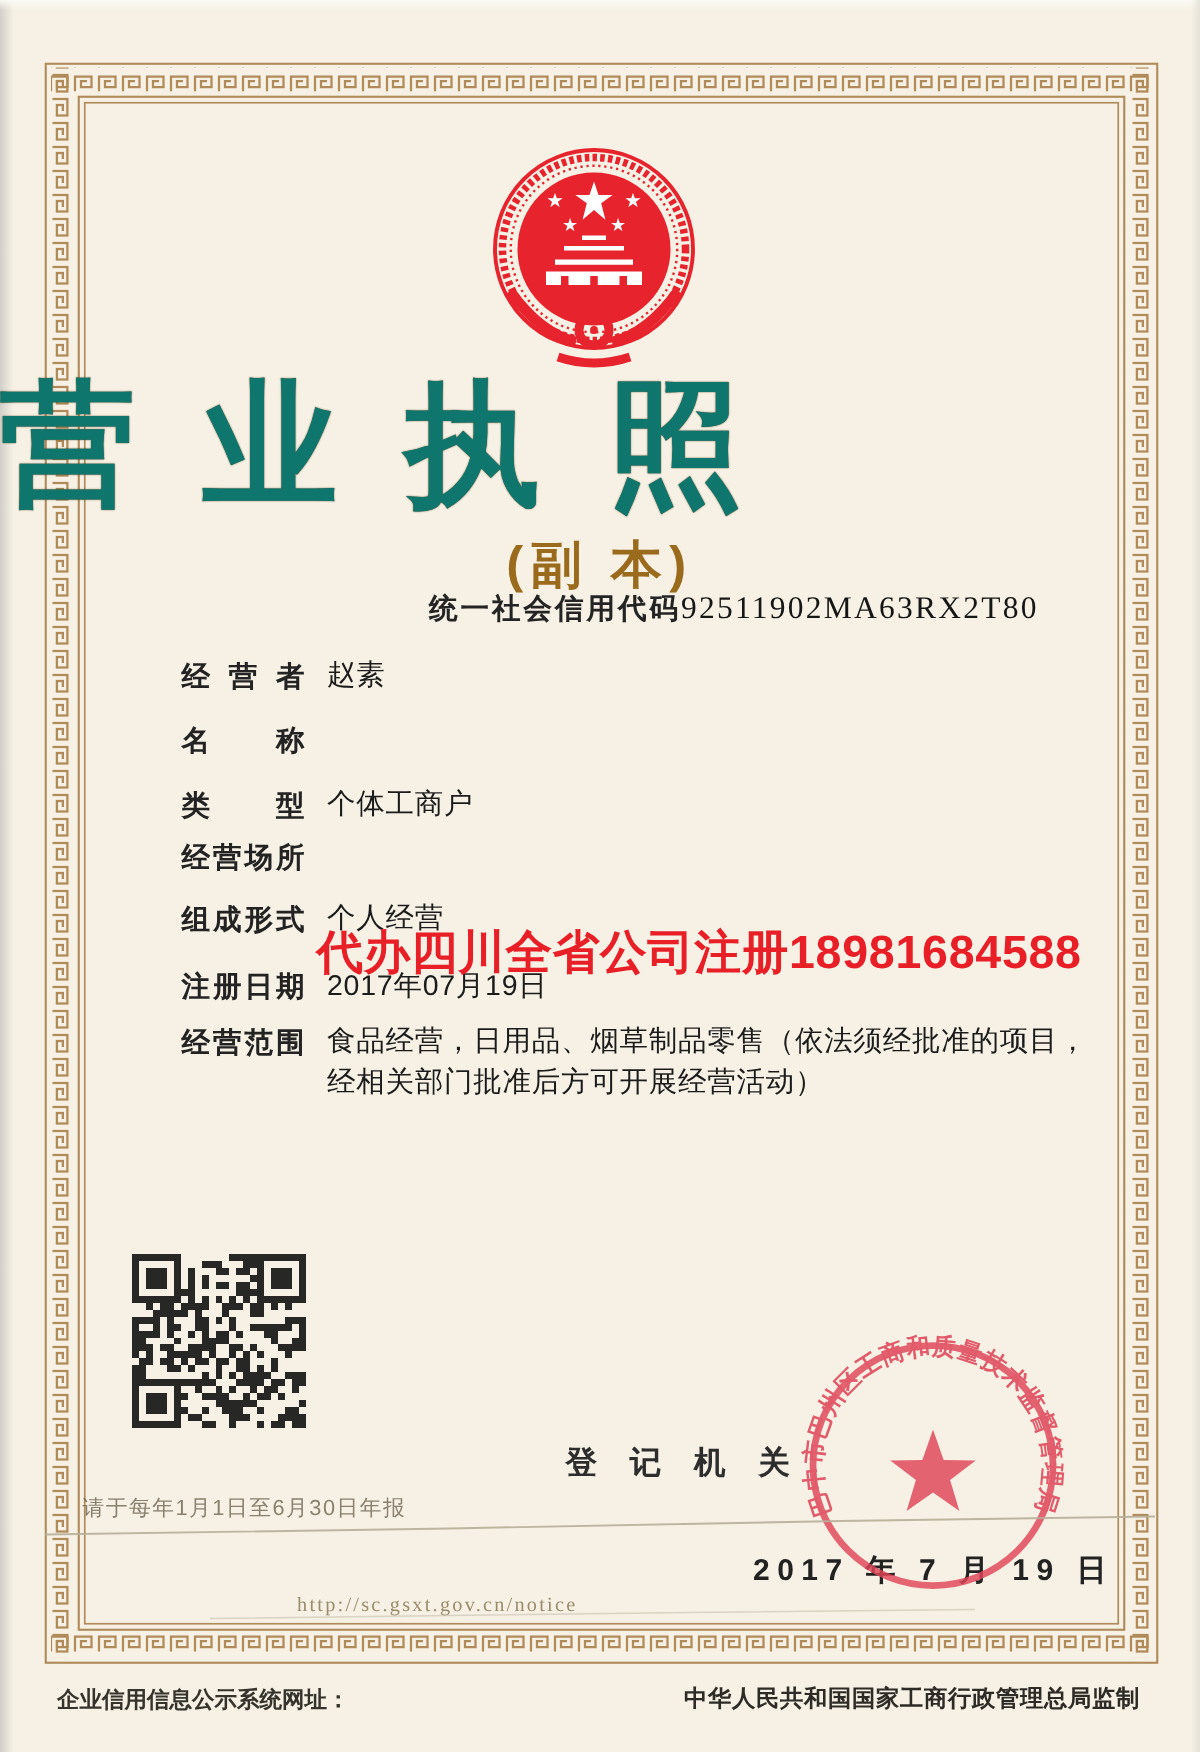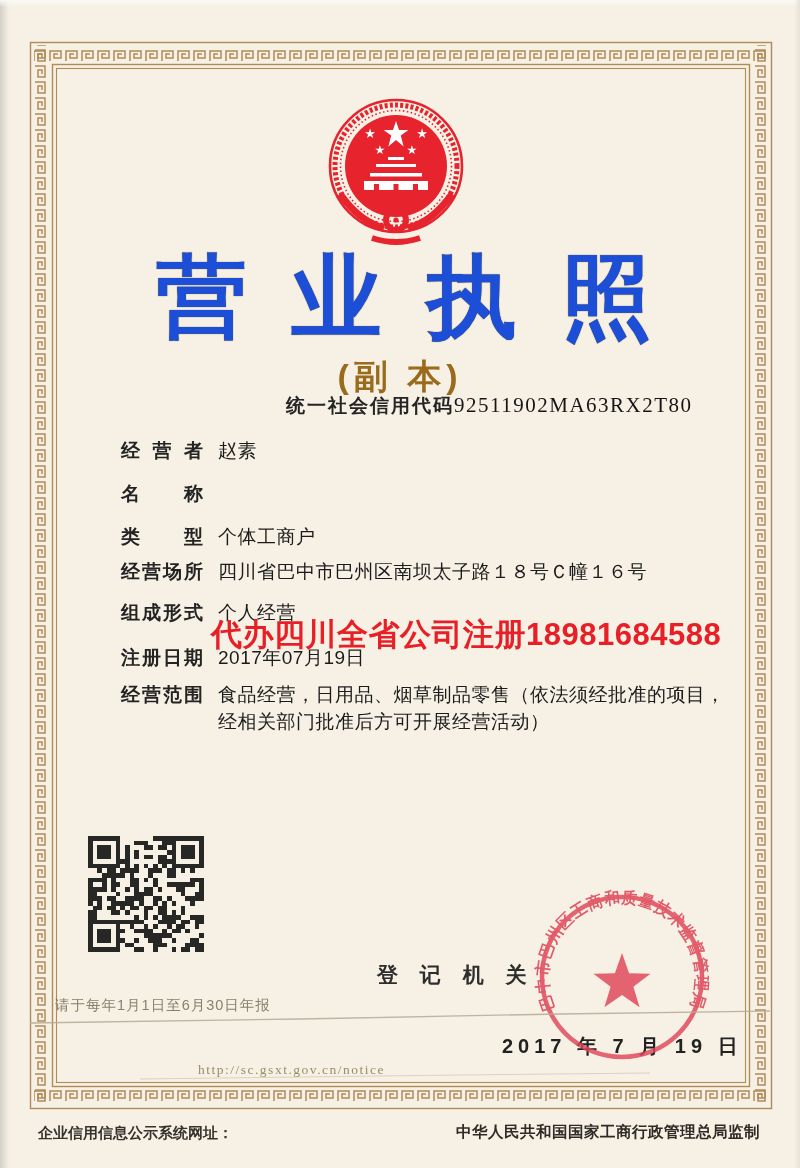--- a/index.html
+++ b/index.html
@@ -3,22 +3,22 @@
 <meta charset="utf-8">
 <style>
   html,body{margin:0;padding:0;}
   body{width:800px;height:1168px;background:#f6f1e4;position:relative;overflow:hidden;
        font-family:"Liberation Sans", sans-serif;color:#1e1e1e;}
   .abs{position:absolute;}
   .edge-left{left:0;top:0;bottom:0;width:9px;background:linear-gradient(90deg,#d2cfc9,rgba(210,207,201,0));}
   .edge-top{left:0;top:0;right:0;height:7px;background:linear-gradient(#fbf9f4,rgba(251,249,244,0));}
   .edge-right{right:0;top:0;bottom:0;width:6px;background:linear-gradient(270deg,#e6e2d8,rgba(230,226,216,0));}
   svg.layer{position:absolute;left:0;top:0;}
-  .title{left:0;right:0;top:248px;text-align:center;font-size:90px;line-height:1.1;font-weight:900;
-         color:#1d4ed8;letter-spacing:10px;text-shadow:0 0 1px #3d2d08;padding-left:18px;}
+  .title{left:0;right:0;top:248px;font-size:90px;line-height:1.1;font-weight:900;
+         color:#0f766e;letter-spacing:10px;text-shadow:0 0 1px #3d2d08;}
   .subtitle{left:0;right:0;top:354px;text-align:center;font-size:34px;font-weight:800;
             color:#9a6b1d;letter-spacing:5px;}
   .credit{left:286px;top:393px;display:flex;align-items:baseline;}
   .credit .lbl{font-size:19px;font-weight:700;color:#242424;letter-spacing:2px;}
   .credit .code{font-family:"Liberation Serif", serif;font-size:21px;color:#161616;letter-spacing:1.5px;text-align:center;}
   .frow{position:absolute;left:88px;display:flex;align-items:flex-start;}
   .flabel{display:inline-block;width:82px;flex:0 0 82px;font-size:19px;font-weight:700;color:#232323;
           text-align:justify;text-align-last:justify;text-justify:inter-character;margin-left:33px;}
   .fvalue{margin-left:15px;font-size:19px;color:#1b1b1b;max-width:508px;line-height:1.42;letter-spacing:.5px;}
   .watermark{left:211px;top:614px;font-size:31px;font-weight:700;color:#e81f27;white-space:nowrap;letter-spacing:.5px;}
@@ -102,21 +102,20 @@
 </div>
 <div class="frow" style="top:481px">
   <span class="flabel">名称</span>
 </div>
 <div class="frow" style="top:524px">
   <span class="flabel">类型</span>
   <span class="fvalue">个体工商户</span>
 </div>
 <div class="frow" style="top:559px">
   <span class="flabel">经营场所</span>
-  <span class="fvalue">四川省巴中市巴州区南坝太子路１８号Ｃ幢１６号</span>
 </div>
 <div class="frow" style="top:600px">
   <span class="flabel">组成形式</span>
   <span class="fvalue">个人经营</span>
 </div>
 <div class="frow" style="top:645px">
   <span class="flabel">注册日期</span>
   <span class="fvalue">2017年07月19日</span>
 </div>
 <div class="frow" style="top:682px">

